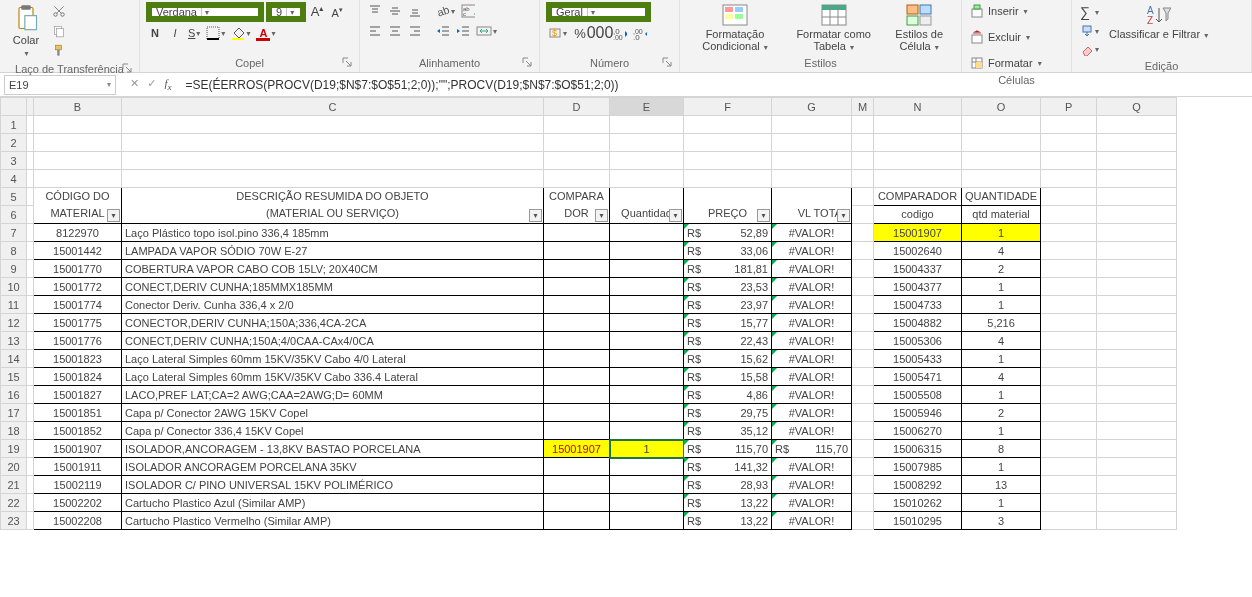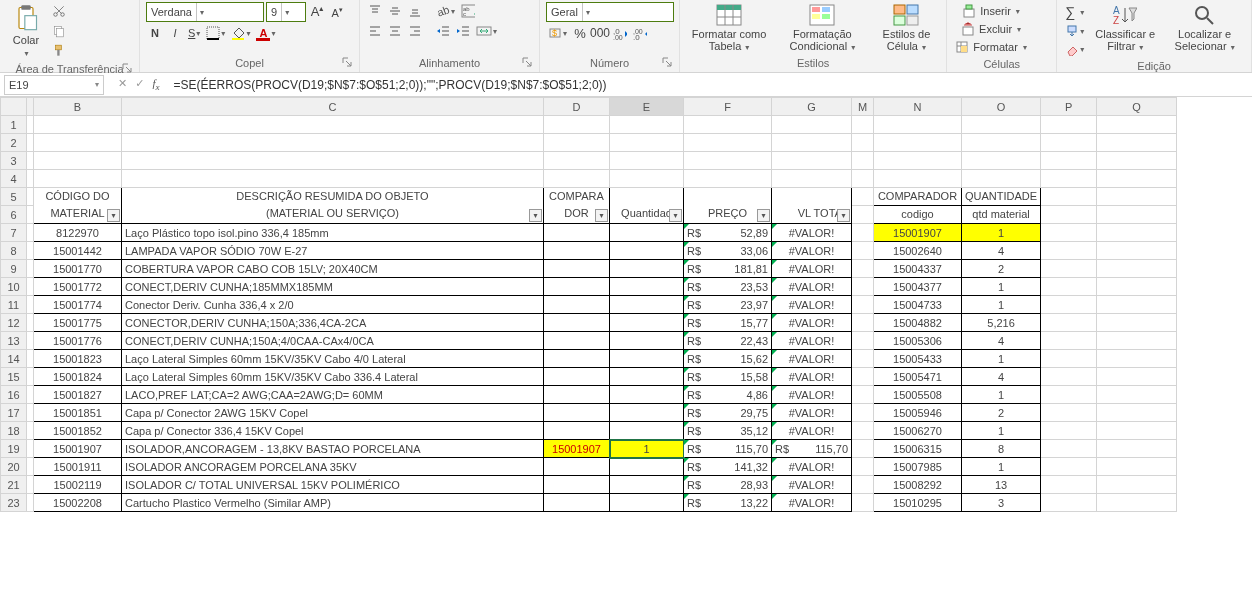--- a/index.html
+++ b/index.html
@@ -11,28 +11,28 @@
   .rgroup-body { flex: 1; display: flex; align-items: flex-start; gap: 4px; padding-top: 2px; }
   .rgroup-label { font-size: 11px; color: #666; text-align: center; padding: 2px 0 1px; position: relative; }
   .rgroup-label .launcher { position: absolute; right: 0; bottom: 2px; width: 12px; height: 12px; display: flex; align-items: center; justify-content: center; }
   .launcher svg { width: 10px; height: 10px; }
   .vcol { display: flex; flex-direction: column; gap: 2px; align-items: center; }
   .hrow { display: flex; gap: 2px; align-items: center; }
   .btn { display: flex; align-items: center; justify-content: center; padding: 2px; cursor: default; }
   .btn-lg { flex-direction: column; font-size: 11px; text-align: center; gap: 2px; padding: 2px 4px; min-width: 40px; }
   .btn-lg .txt { line-height: 1.1; }
   .drop-arrow { font-size: 8px; color: #666; margin-left: 1px; }
-  .combo { display:flex; align-items:center; border:1px solid #4d7c0f; background:#fff; height:20px; }
+  .combo { display:flex; align-items:center; border:6px solid #4d7c0f; background:#fff; height:20px; }
   .combo span { padding:0 4px; }
   .combo .da { border-left:1px solid #c5c5c5; padding:0 3px; font-size:8px; color:#666; height:100%; display:flex; align-items:center;}
   .sq { width:18px; height:18px; }
   
   
   .fbar { display:flex; align-items:center; border-bottom:1px solid #d4d4d4; background:#fff; height:24px; }
-  .namebox { width:100px; border:1px solid #ccc; margin:2px 6px 2px 4px; padding:2px 4px; display:flex; align-items:center; justify-content:space-between; height:20px; background:#fff;}
+  .namebox { width:112px; border:1px solid #ccc; margin:2px 6px 2px 4px; padding:2px 4px; display:flex; align-items:center; justify-content:space-between; height:20px; background:#fff;}
   .namebox .da{font-size:8px;color:#888;}
   .fbbtns { display:flex; gap:8px; padding:0 8px; color:#999;}
   .fbbtns .fx{ font-style:italic; color:#555; font-family:"Times New Roman";}
   .formula-input{ flex:1; padding:2px 6px; font-size:12px; color:#333;}
   
   
   .gridwrap{ position:relative; overflow:hidden; height:500px; background:#fff;}
   table.grid{ border-collapse:collapse; table-layout:fixed; }
   .grid th,.grid td{ border:1px solid #d4d4d4; padding:0 3px; height:18px; font-size:11px; white-space:nowrap; overflow:hidden; background:#fff; }
   .grid thead th{ background:#f0f0f0; text-align:center; font-weight:normal; color:#555; position:relative;}
@@ -88,21 +88,21 @@
             </svg>
           </div>
         <div class="btn sq">
             <svg width="16" height="16" viewBox="0 0 24 24">
               <rect x="6" y="2" width="10" height="8" fill="#e8c070" stroke="#a70"></rect>
               <rect x="9" y="10" width="4" height="10" fill="#888"></rect>
             </svg>
           </div>
       </div>
     </div>
-    <div class="rgroup-label"><span>Área de Transferência</span><span class="launcher">
+    <div class="rgroup-label"><span>Laço de Transferência</span><span class="launcher">
           <svg viewBox="0 0 10 10">
             <path d="M1 1h5M1 1v5M4 4l5 5M9 5v4h-4" stroke="#888" fill="none"></path>
           </svg>
         </span></div>
   </div>
 
   <div class="rgroup" style="min-width:220px">
     <div class="rgroup-body" style="flex-direction:column;gap:2px;align-items:flex-start">
       <div class="hrow">
         <div class="combo" style="width:118px">
@@ -248,37 +248,37 @@
     </div>
     <div class="rgroup-label"><span>Alinhamento</span><span class="launcher">
           <svg viewBox="0 0 10 10">
             <path d="M1 1h5M1 1v5M4 4l5 5M9 5v4h-4" stroke="#888" fill="none"></path>
           </svg>
         </span></div>
   </div>
 
   <div class="rgroup" style="min-width:140px">
     <div class="rgroup-body" style="flex-direction:column;gap:2px;align-items:flex-start">
-      <div class="combo" style="width:128px">
+      <div class="combo" style="width:105px">
           <span>Geral</span>
           <span class="da">▾</span>
         </div>
       <div class="hrow">
         <div class="btn">
             <svg width="14" height="14">
               <rect x="2" y="3" width="10" height="8" fill="none" stroke="#888"></rect>
               <text x="4" y="10" font-size="9" fill="#e90">$</text>
             </svg>
             <span class="drop-arrow">▾</span>
           </div>
         <div class="btn sq">
             <span style="font-size:13px">%</span>
           </div>
         <div class="btn sq">
-            <span style="font-size:12px">000</span>
+            <span style="font-size:16px">000</span>
           </div>
         <div class="btn sq">
             <svg width="16" height="14">
               <text x="0" y="8" font-size="8" fill="#555">,0</text>
               <text x="0" y="14" font-size="7" fill="#555">,00</text>
               <path d="M15 8l-3-3v6z" fill="#06c"></path>
             </svg>
           </div>
         <div class="btn sq">
             <svg width="16" height="14">
@@ -291,56 +291,56 @@
     </div>
     <div class="rgroup-label"><span>Número</span><span class="launcher">
           <svg viewBox="0 0 10 10">
             <path d="M1 1h5M1 1v5M4 4l5 5M9 5v4h-4" stroke="#888" fill="none"></path>
           </svg>
         </span></div>
   </div>
 
   <div class="rgroup" style="min-width:230px">
     <div class="rgroup-body">
+      <div class="btn btn-lg">
+        <svg width="26" height="22">
+            <rect x="1" y="1" width="24" height="20" fill="#fff" stroke="#888"></rect>
+            <rect x="3" y="3" width="8" height="5" fill="#f99"></rect>
+            <rect x="13" y="3" width="8" height="5" fill="#9cf"></rect>
+            <rect x="3" y="10" width="8" height="5" fill="#ff9"></rect>
+            <rect x="13" y="10" width="8" height="5" fill="#9f9"></rect>
+          </svg>
+        <span class="txt"><span>Formatação Condicional</span> <span class="drop-arrow">▾</span></span>
+      </div>
       <div class="btn btn-lg">
         <svg width="26" height="22">
             <rect x="1" y="1" width="24" height="20" fill="#fff" stroke="#888"></rect>
             <rect x="1" y="1" width="24" height="5" fill="#4a8"></rect>
             <line x1="9" y1="1" x2="9" y2="21" stroke="#888"></line>
             <line x1="17" y1="1" x2="17" y2="21" stroke="#888"></line>
             <line x1="1" y1="13" x2="25" y2="13" stroke="#888"></line>
           </svg>
         <span class="txt"><span>Formatar como Tabela</span> <span class="drop-arrow">▾</span></span>
       </div>
       <div class="btn btn-lg">
         <svg width="26" height="22">
-            <rect x="1" y="1" width="24" height="20" fill="#fff" stroke="#888"></rect>
-            <rect x="3" y="3" width="8" height="5" fill="#f99"></rect>
-            <rect x="13" y="3" width="8" height="5" fill="#9cf"></rect>
-            <rect x="3" y="10" width="8" height="5" fill="#ff9"></rect>
-            <rect x="13" y="10" width="8" height="5" fill="#9f9"></rect>
-          </svg>
-        <span class="txt"><span>Formatação Condicional</span> <span class="drop-arrow">▾</span></span>
-      </div>
-      <div class="btn btn-lg">
-        <svg width="26" height="22">
             <rect x="1" y="1" width="11" height="9" fill="#fb8" stroke="#a60"></rect>
             <rect x="14" y="1" width="11" height="9" fill="#bdf" stroke="#47a"></rect>
             <rect x="1" y="12" width="11" height="9" fill="#dfd" stroke="#494"></rect>
             <rect x="14" y="12" width="11" height="9" fill="#eee" stroke="#999"></rect>
           </svg>
         <span class="txt"><span>Estilos de Célula</span> <span class="drop-arrow">▾</span></span>
       </div>
     </div>
     <div class="rgroup-label"><span>Estilos</span></div>
   </div>
 
   <div class="rgroup" style="min-width:110px">
     <div class="rgroup-body">
-      <div class="vcol" style="align-items:center;gap:0">
+      <div class="vcol" style="align-items:flex-start;gap:8px">
         <div class="btn" style="gap:4px">
             <svg width="14" height="14">
               <rect x="2" y="5" width="10" height="8" fill="#fff" stroke="#888"></rect>
               <rect x="4" y="1" width="6" height="4" fill="#9e9" stroke="#494"></rect>
             </svg>
             <span>Inserir</span> 
             <span class="drop-arrow">▾</span>
           </div>
         <div class="btn" style="gap:4px">
             <svg width="14" height="14">
@@ -387,27 +387,20 @@
           </div>
       </div>
       <div class="btn btn-lg">
         <svg width="24" height="22">
             <text x="0" y="10" font-size="10" fill="#47a">A</text>
             <text x="0" y="20" font-size="10" fill="#c44">Z</text>
             <path d="M12 4v14M9 15l3 3 3-3" stroke="#555" fill="none"></path>
             <path d="M16 4h8l-3 5v6l-2 2v-8z" fill="#ddd" stroke="#888"></path>
           </svg>
         <span class="txt"><span>Classificar e Filtrar</span> <span class="drop-arrow">▾</span></span>
-      </div>
-      <div class="btn btn-lg">
-        <svg width="24" height="22">
-            <circle cx="9" cy="9" r="6" fill="none" stroke="#555" stroke-width="2"></circle>
-            <line x1="14" y1="14" x2="20" y2="20" stroke="#555" stroke-width="2"></line>
-          </svg>
-        <span class="txt"><span>Localizar e Selecionar</span> <span class="drop-arrow">▾</span></span>
       </div>
     </div>
     <div class="rgroup-label"><span>Edição</span></div>
   </div>
 
 </div>
 
 <div class="fbar">
   <div class="namebox">
     <span>E19</span>
@@ -828,33 +821,53 @@
           <td></td>
           <td class="ctr bordL bordR bordB">15007985</td>
           <td class="ctr bordR bordB">1</td>
           <td></td>
           <td></td>
         </tr>
         <tr>
           <td class="rowhdr">21</td>
           <td></td>
           <td class="ctr bordL bordR bordB">15002119</td>
-          <td class="bordR bordB">ISOLADOR C/ TOTAL UNIVERSAL 15KV POLIMÉRICO</td>
+          <td class="bordR bordB">ISOLADOR C/ PINO UNIVERSAL 15KV POLIMÉRICO</td>
           <td class="ctr bordR bordB"></td>
           <td class="ctr bordR bordB"></td>
           <td class="bordR bordB greentri">
             <div class="price">
               <span>R$</span>
               <span>28,93</span>
             </div>
           </td>
           <td class="ctr bordR bordB greentri">#VALOR!</td>
           <td></td>
           <td class="ctr bordL bordR bordB">15008292</td>
           <td class="ctr bordR bordB">13</td>
+          <td></td>
+          <td></td>
+        </tr>
+        <tr>
+          <td class="rowhdr">22</td>
+          <td></td>
+          <td class="ctr bordL bordR bordB">15002202</td>
+          <td class="bordR bordB">Cartucho Plastico Azul (Similar AMP)</td>
+          <td class="ctr bordR bordB"></td>
+          <td class="ctr bordR bordB"></td>
+          <td class="bordR bordB greentri">
+            <div class="price">
+              <span>R$</span>
+              <span>13,22</span>
+            </div>
+          </td>
+          <td class="ctr bordR bordB greentri">#VALOR!</td>
+          <td></td>
+          <td class="ctr bordL bordR bordB">15010262</td>
+          <td class="ctr bordR bordB">1</td>
           <td></td>
           <td></td>
         </tr>
         <tr>
           <td class="rowhdr">23</td>
           <td></td>
           <td class="ctr bordL bordR bordB">15002208</td>
           <td class="bordR bordB">Cartucho Plastico Vermelho (Similar AMP)</td>
           <td class="ctr bordR bordB"></td>
           <td class="ctr bordR bordB"></td>

